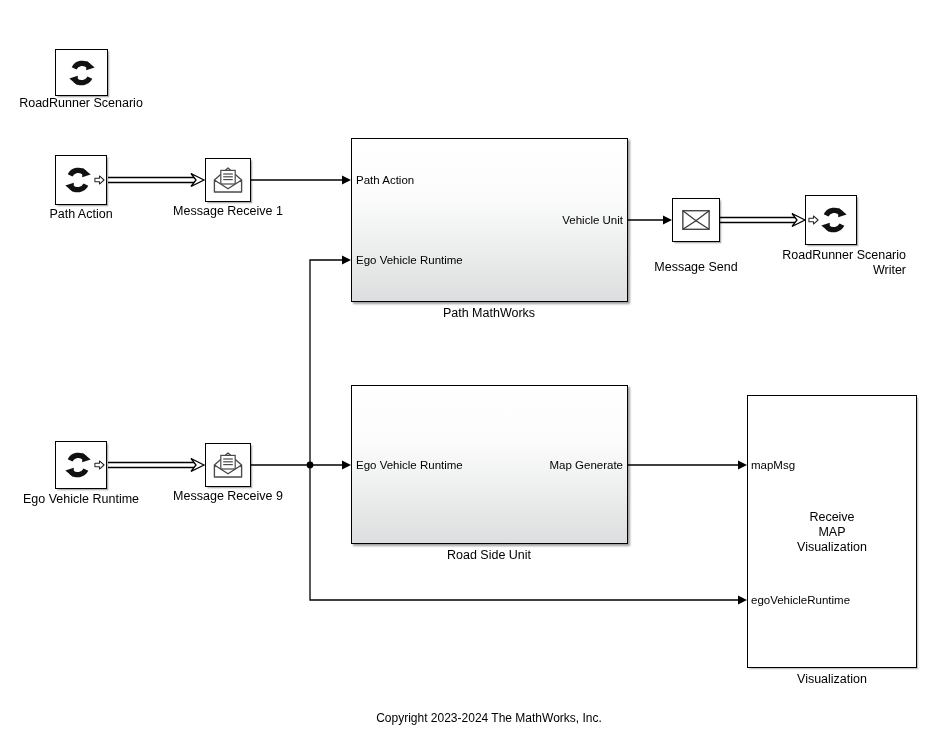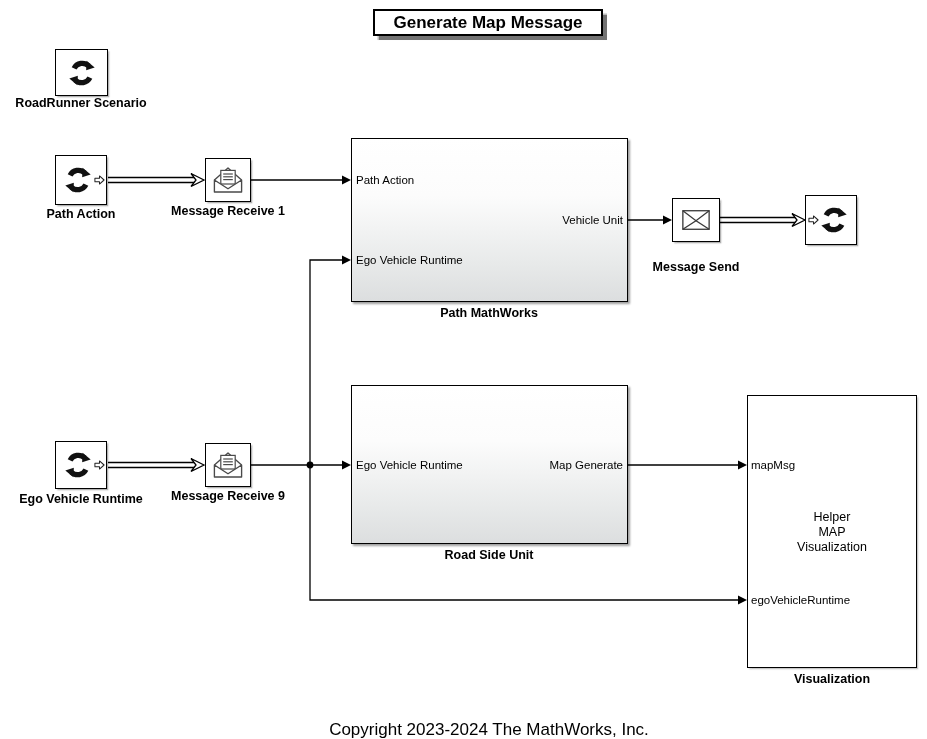--- a/index.html
+++ b/index.html
@@ -34,33 +34,33 @@
   .plain{
     position:absolute;border:1.4px solid #000;box-sizing:border-box;background:#fff;
     box-shadow:1.5px 1.5px 1.5px rgba(0,0,0,0.22);
   }
   .portlabel{position:absolute;font-size:11.5px;line-height:14px;white-space:nowrap;}
   .portlabel.r{text-align:right;}
   .bodyline{position:absolute;font-size:12.5px;line-height:15px;white-space:nowrap;transform:translateX(-50%);}
   
   .caption{
     position:absolute;font-size:12.5px;line-height:15px;white-space:nowrap;
-    transform:translateX(-50%);text-align:right;font-weight:bold;
+    transform:translateX(-50%);text-align:right;
   }
   .caption.wrap{white-space:normal;width:150px;}
   
   #title-box{
     position:absolute;left:373px;top:9px;width:230px;height:27px;
     background:#fff;border:2px solid #000;box-sizing:border-box;
     box-shadow:3.5px 3.5px 1px rgba(0,0,0,0.55);
     font-size:17px;font-weight:bold;text-align:center;line-height:23px;
   }
   #copyright{
     position:absolute;left:489px;top:711px;transform:translateX(-50%);
-    font-size:17px;white-space:nowrap;margin-top:9px;
+    font-size:12px;white-space:nowrap;
   }
 </style>
 </head>
 <body>
 
 <div id="canvas">
 
   <svg width="0" height="0" style="position:absolute" aria-hidden="true">
     <defs>
       <symbol id="sym-rrcycle" viewBox="0 0 36 36">
@@ -133,21 +133,20 @@
       <polygon class="sighead" points="747,600 738,595.6 738,604.4"></polygon>
     </g>
 
     <g>
       <path d="M628,465 H738"></path>
       <polygon class="sighead" points="747,465 738,460.6 738,469.4"></polygon>
     </g>
     <circle class="dot" cx="310" cy="465" r="3.4"></circle>
   </svg>
 
-  <div id="title-box">Generate Map Message</div>
   <div id="copyright">Copyright 2023-2024 The MathWorks, Inc.</div>
 
   <div class="blk" style="left:55px;top:49px;width:53px;height:47px;">
     <svg class="cicon">
         <use href="#sym-rrcycle"></use>
       </svg>
   </div>
   <div class="caption" style="left:81px;top:96px;">RoadRunner Scenario</div>
 
   <div class="blk" style="left:55px;top:155px;width:52px;height:50px;">
@@ -181,20 +180,21 @@
   <div class="caption" style="left:696px;top:260px;">Message Send</div>
 
   <div class="blk" style="left:805px;top:195px;width:52px;height:50px;">
     <svg class="portglyph left">
         <use href="#sym-port-arrow"></use>
       </svg>
     <svg class="cicon shiftr">
         <use href="#sym-rrcycle"></use>
       </svg>
   </div>
+  <div class="caption wrap" style="left:831px;top:248px;">RoadRunner Scenario Writer</div>
 
   <div class="blk" style="left:55px;top:441px;width:52px;height:48px;">
     <svg class="cicon shift">
         <use href="#sym-rrcycle"></use>
       </svg>
     <svg class="portglyph right">
         <use href="#sym-port-arrow"></use>
       </svg>
   </div>
   <div class="caption" style="left:81px;top:492px;">Ego Vehicle Runtime</div>
@@ -207,18 +207,18 @@
   <div class="caption" style="left:228px;top:489px;">Message Receive 9</div>
 
   <div class="subsys" style="left:351px;top:385px;width:277px;height:159px;"></div>
   <div class="portlabel" style="left:356px;top:458px;">Ego Vehicle Runtime</div>
   <div class="portlabel r" style="right:304px;top:458px;">Map Generate</div>
   <div class="caption" style="left:489px;top:548px;">Road Side Unit</div>
 
   <div class="plain" style="left:747px;top:395px;width:170px;height:273px;"></div>
   <div class="portlabel" style="left:751px;top:458px;">mapMsg</div>
   <div class="portlabel" style="left:751px;top:593px;">egoVehicleRuntime</div>
-  <div class="bodyline" style="left:832px;top:510px;">Helper</div>
+  <div class="bodyline" style="left:832px;top:510px;">Receive</div>
   <div class="bodyline" style="left:832px;top:525px;">MAP</div>
   <div class="bodyline" style="left:832px;top:540px;">Visualization</div>
   <div class="caption" style="left:832px;top:672px;">Visualization</div>
 
 </div>
 
 </body></html>

